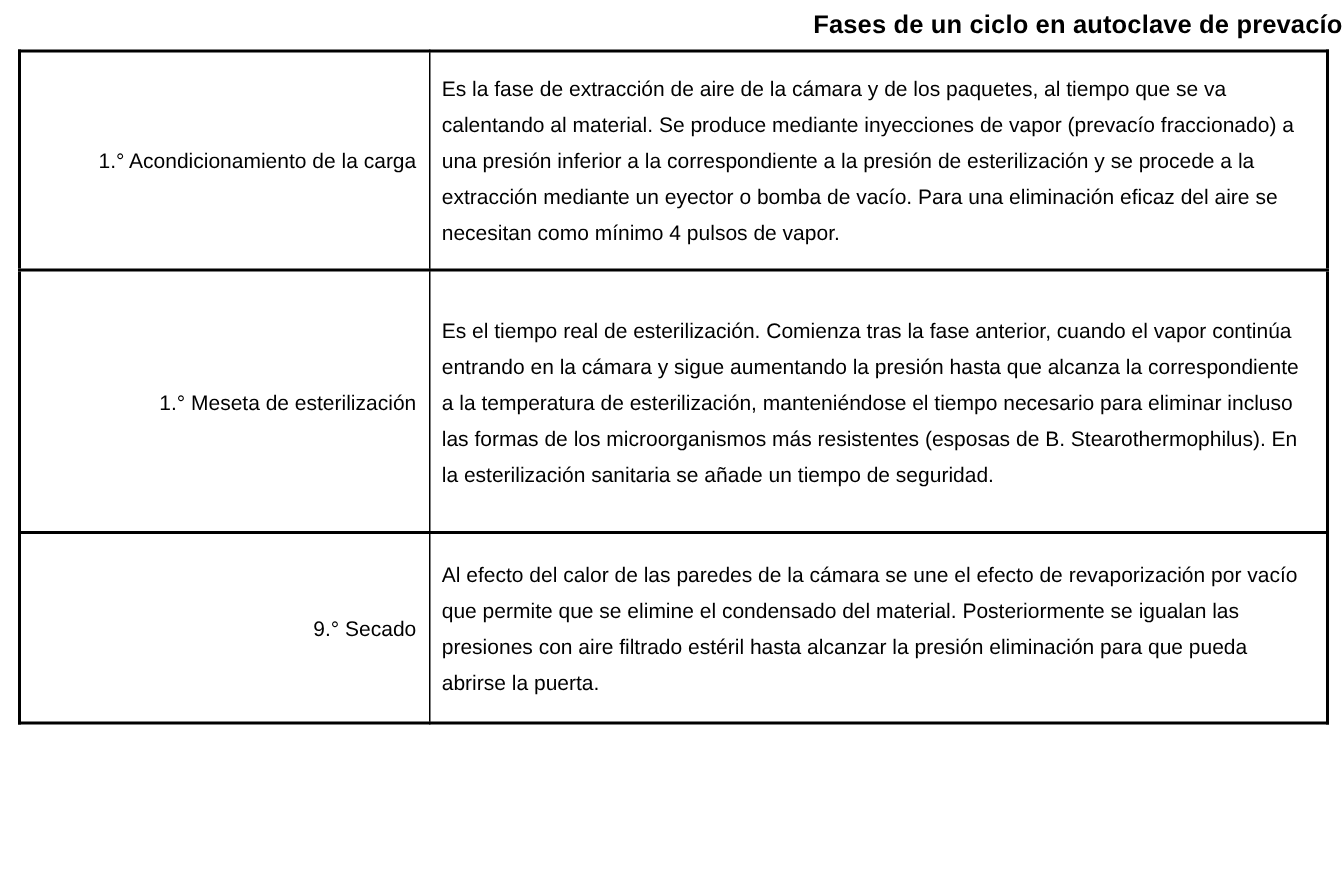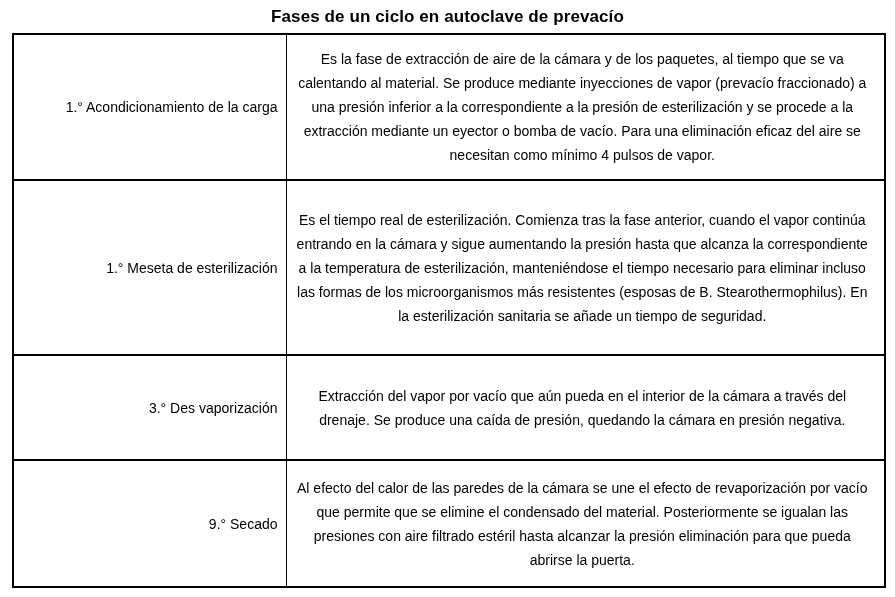--- a/index.html
+++ b/index.html
@@ -13,21 +13,21 @@
     width: 895px;
     height: 597px;
     background: #ffffff;
     box-sizing: border-box;
     overflow: hidden;
   }
   .doc-title {
     margin: 0;
     padding-top: 7px;
     width: 895px;
-    text-align: center;
+    text-align: right;
     font-size: 17px;
     font-weight: bold;
     letter-spacing: 0.1px;
   }
   table.phases {
     border-collapse: collapse;
     table-layout: fixed;
     width: 872px;
     margin: 6px 0 0 12px;
     border: 2px solid #000000;
@@ -42,21 +42,20 @@
     line-height: 24px;
     box-sizing: border-box;
   }
   td.phase-cell {
     padding: 4px 8px 4px 10px;
     text-align: right;
   }
   td.desc-cell {
     border-left: 1px solid #000000;
     padding: 6px 14px 6px 8px;
-    text-align: center;
   }
   tr.row-1 { height: 146px; }
   tr.row-2 { height: 175px; }
   tr.row-3 { height: 105px; }
   tr.row-4 { height: 127px; }
 </style>
 </head>
 <body>
 
 <div class="page">
@@ -70,24 +69,20 @@
     </colgroup>
     <tbody>
       <tr class="row-1">
         <td class="phase-cell">1.° Acondicionamiento de la carga</td>
         <td class="desc-cell">Es la fase de extracción de aire de la cámara y de los paquetes, al tiempo que se va calentando al material. Se produce mediante inyecciones de vapor (prevacío fraccionado) a una presión inferior a la correspondiente a la presión de esterilización y se procede a la extracción mediante un eyector o bomba de vacío. Para una eliminación eficaz del aire se necesitan como mínimo 4 pulsos de vapor.</td>
       </tr>
       <tr class="row-2">
         <td class="phase-cell">1.° Meseta de esterilización</td>
         <td class="desc-cell">Es el tiempo real de esterilización. Comienza tras la fase anterior, cuando el vapor continúa entrando en la cámara y sigue aumentando la presión hasta que alcanza la correspondiente a la temperatura de esterilización, manteniéndose el tiempo necesario para eliminar incluso las formas de los microorganismos más resistentes (esposas de B. Stearothermophilus). En la esterilización sanitaria se añade un tiempo de seguridad.</td>
       </tr>
-      <tr class="row-3">
-        <td class="phase-cell">3.° Des vaporización</td>
-        <td class="desc-cell">Extracción del vapor por vacío que aún pueda en el interior de la cámara a través del drenaje. Se produce una caída de presión, quedando la cámara en presión negativa.</td>
-      </tr>
       <tr class="row-4">
         <td class="phase-cell">9.° Secado</td>
         <td class="desc-cell">Al efecto del calor de las paredes de la cámara se une el efecto de revaporización por vacío que permite que se elimine el condensado del material. Posteriormente se igualan las presiones con aire filtrado estéril hasta alcanzar la presión eliminación para que pueda abrirse la puerta.</td>
       </tr>
     </tbody>
   </table>
 
 </div>
 
 </body></html>

